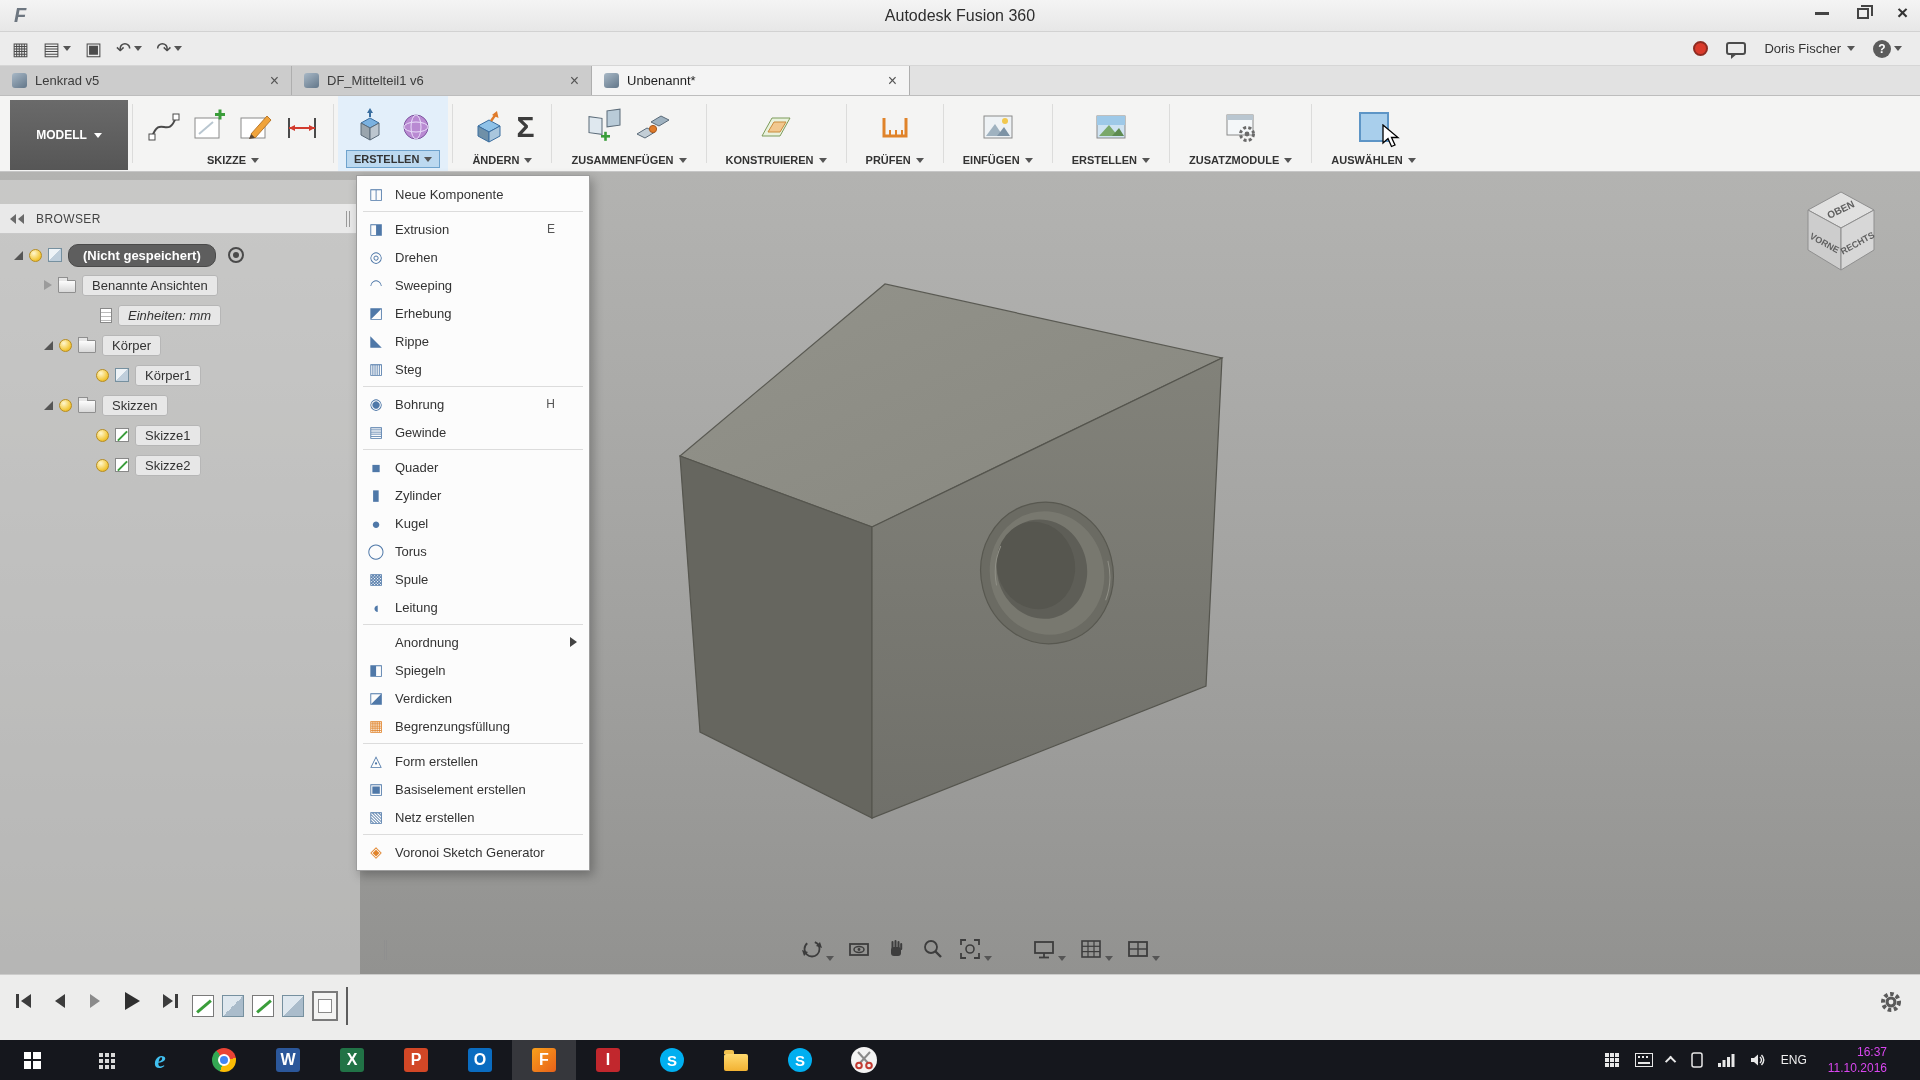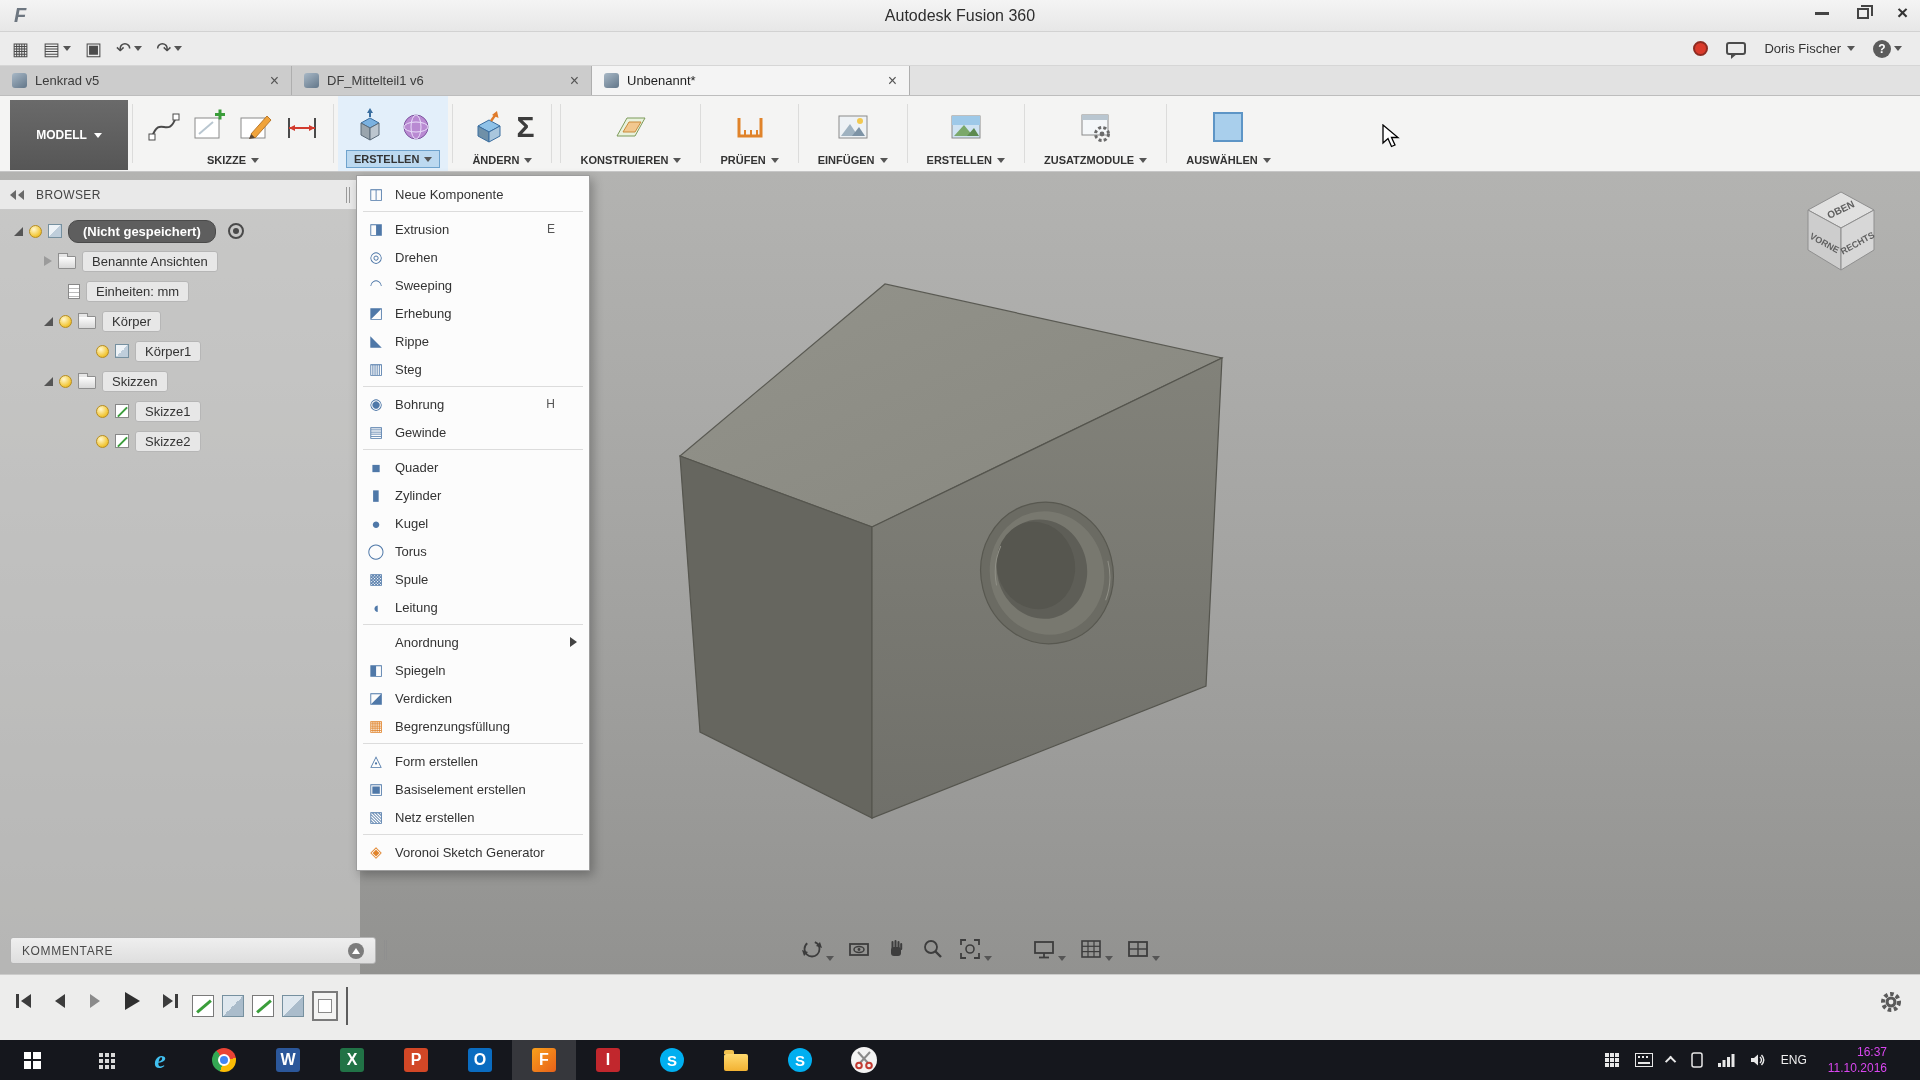--- a/index.html
+++ b/index.html
@@ -67,28 +67,28 @@
   .scene { position:absolute; left:0; top:0; }
 
   
   .viewcube { position:absolute; right:24px; top:6px; }
 
   
   .browser-panel { position:absolute; left:0; top:8px; width:360px; bottom:0;
     background:rgba(226,226,226,0.45); }
   .browser-header { height:30px; background:rgba(236,236,236,0.92); border-bottom:1px solid #c9c9c9;
     display:flex; align-items:center; gap:10px; padding:0 10px; font-size:12px; color:#444;
-    letter-spacing:0.4px; }
+    letter-spacing:0.4px;margin-top:24px; }
   .dbl-chev { display:inline-flex; }
   .dbl-chev i { width:0; height:0; border-top:5px solid transparent; border-bottom:5px solid transparent;
     border-right:6px solid #6a6a6a; margin-right:2px; }
   .panel-handle { margin-left:auto; width:4px; height:16px; border-left:1px solid #9a9a9a; border-right:1px solid #9a9a9a; }
   .tree { padding-top:6px; }
   .tree-row { height:30px; display:flex; align-items:center; gap:6px; }
-  .lvl0 { padding-left:14px; } .lvl1 { padding-left:44px; } .lvl1b { padding-left:68px; } .lvl2 { padding-left:96px; }
+  .lvl0 { padding-left:14px; } .lvl1 { padding-left:44px; } .lvl1b { padding-left:100px;font-style:italic; } .lvl2 { padding-left:96px; }
   .twisty-exp { width:0; height:0; border-bottom:9px solid #555; border-left:9px solid transparent; }
   .twisty-col { width:0; height:0; border-top:5px solid transparent; border-bottom:5px solid transparent;
     border-left:8px solid #9b9b9b; }
   .bulb { width:13px; height:13px; border-radius:50%; flex:0 0 auto;
     background:radial-gradient(circle at 35% 30%, #fff7cf, #f3c83b 65%, #d7a214);
     border:1px solid #b78d20; }
   .folder-ic { width:18px; height:13px; flex:0 0 auto; background:linear-gradient(#fdfdfd,#d8d8d8);
     border:1px solid #8f8f8f; border-radius:1px; position:relative; margin-top:3px; }
   .folder-ic::before { content:""; position:absolute; top:-4px; left:-1px; width:8px; height:3px;
     background:#e6e6e6; border:1px solid #8f8f8f; border-bottom:none; }
@@ -328,20 +328,39 @@
         </svg>
       <span class="sigma">Σ</span>
     </div>
     <div class="rlabel">
         <span>ÄNDERN</span>
         <span class="caret"></span>
       </div>
   </div>
   <div class="rsep"></div>
 
+  <div class="rgroup">
+    <div class="ricons">
+      <svg width="40" height="38" viewBox="0 0 40 38">
+          <rect x="4" y="8" width="13" height="16" fill="#dfe8ef" stroke="#5a6a78" transform="skewY(8)"></rect>
+          <rect x="22" y="6" width="13" height="16" fill="#b9cbd8" stroke="#5a6a78" transform="skewY(-8)"></rect>
+          <rect x="16" y="27" width="9" height="2.6" fill="#3a9d3a"></rect>
+          <rect x="19.2" y="23.8" width="2.6" height="9" fill="#3a9d3a"></rect>
+        </svg>
+      <svg width="40" height="38" viewBox="0 0 40 38">
+          <polygon points="4,26 14,20 22,24 12,30" fill="#c3ced6" stroke="#5a6a78"></polygon>
+          <polygon points="18,14 28,8 36,12 26,18" fill="#9fb2c0" stroke="#5a6a78"></polygon>
+          <circle cx="20" cy="21" r="3.6" fill="#e07b2a" stroke="#a85a1e"></circle>
+        </svg>
+    </div>
+    <div class="rlabel">
+        <span>ZUSAMMENFÜGEN</span>
+        <span class="caret"></span>
+      </div>
+  </div>
   <div class="rsep"></div>
 
   <div class="rgroup">
     <div class="ricons">
       <svg width="40" height="38" viewBox="0 0 40 38">
           <polygon points="6,28 16,10 34,10 24,28" fill="#e9f2dd" stroke="#7d9b5a"></polygon>
           <polygon points="12,24 18,14 30,14 24,24" fill="#f2c88f" stroke="#c98b3c"></polygon>
         </svg>
     </div>
     <div class="rlabel">
@@ -522,24 +541,20 @@
 
       <div class="tree-row lvl2">
         <span class="bulb"></span>
         <span class="sketch-ic"></span>
         <span class="pill">Skizze2</span>
       </div>
 
     </div>
   </div>
 
-  <div class="comments-bar">
-    <span>KOMMENTARE</span>
-    <span class="cb-icon"></span>
-  </div>
   <span class="panel-grip"></span>
 
   <div class="navbar">
     <span class="nav-item">
       <svg width="24" height="24" viewBox="0 0 24 24">
           <circle cx="12" cy="12" r="7.5" fill="none" stroke="#3d3d3d" stroke-width="1.8" stroke-dasharray="30 8"></circle>
           <polygon points="20,5 22,11 16,9" fill="#3d3d3d"></polygon>
           <polygon points="4,19 2,13 8,15" fill="#3d3d3d"></polygon>
         </svg>
       <span class="caret"></span>

